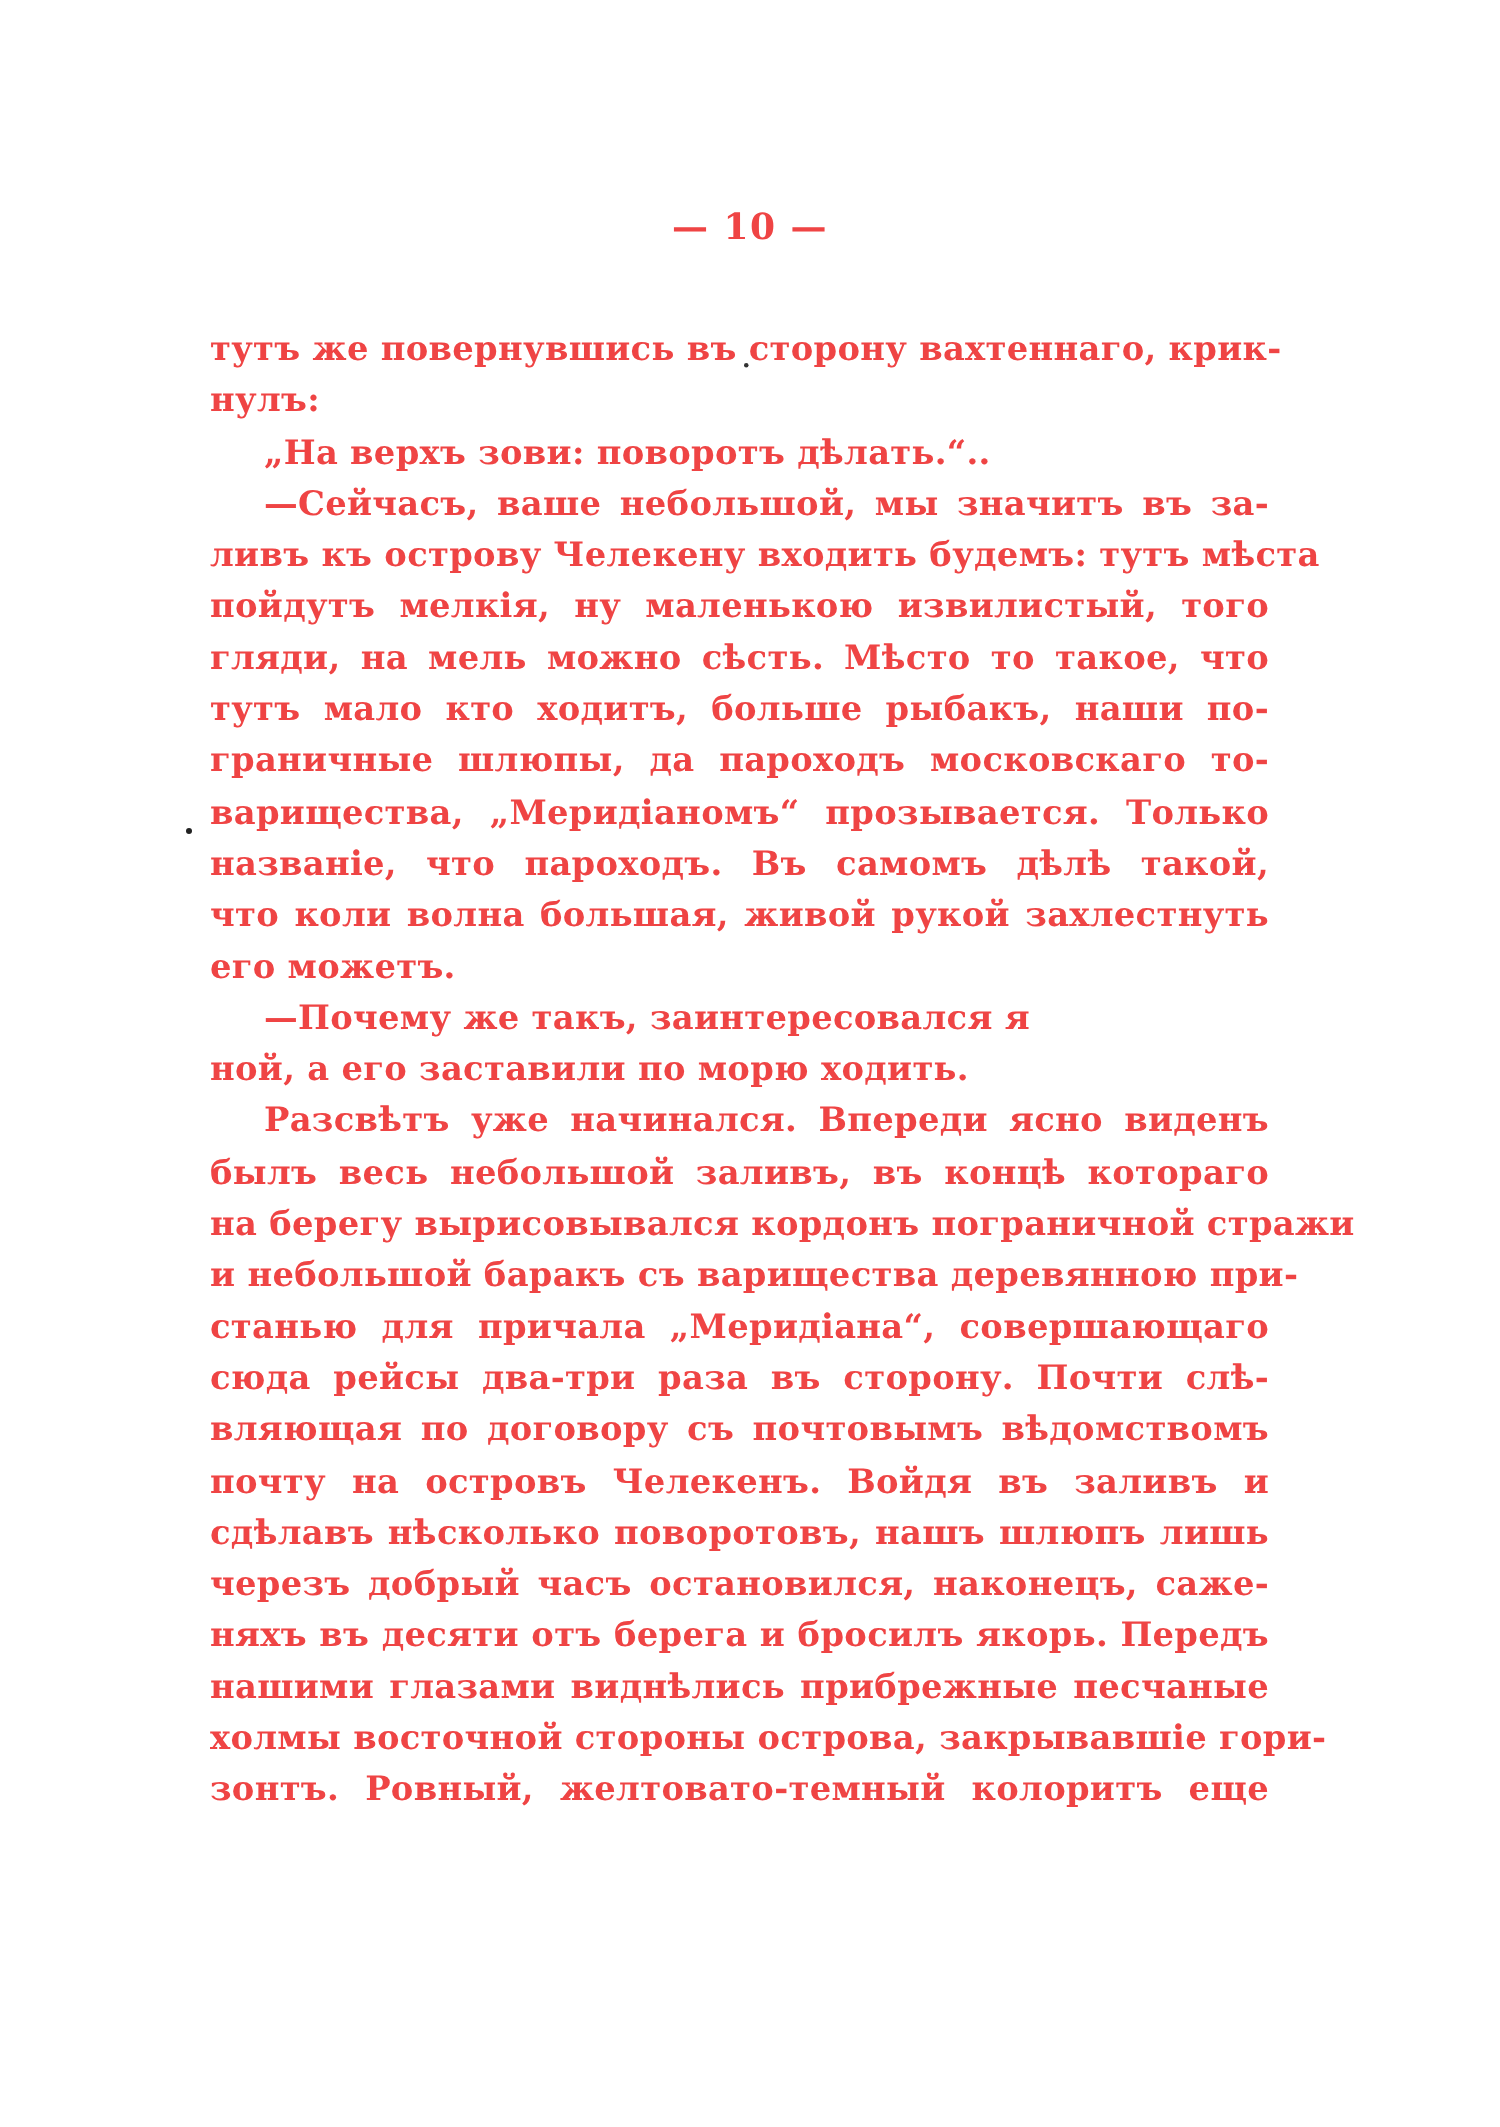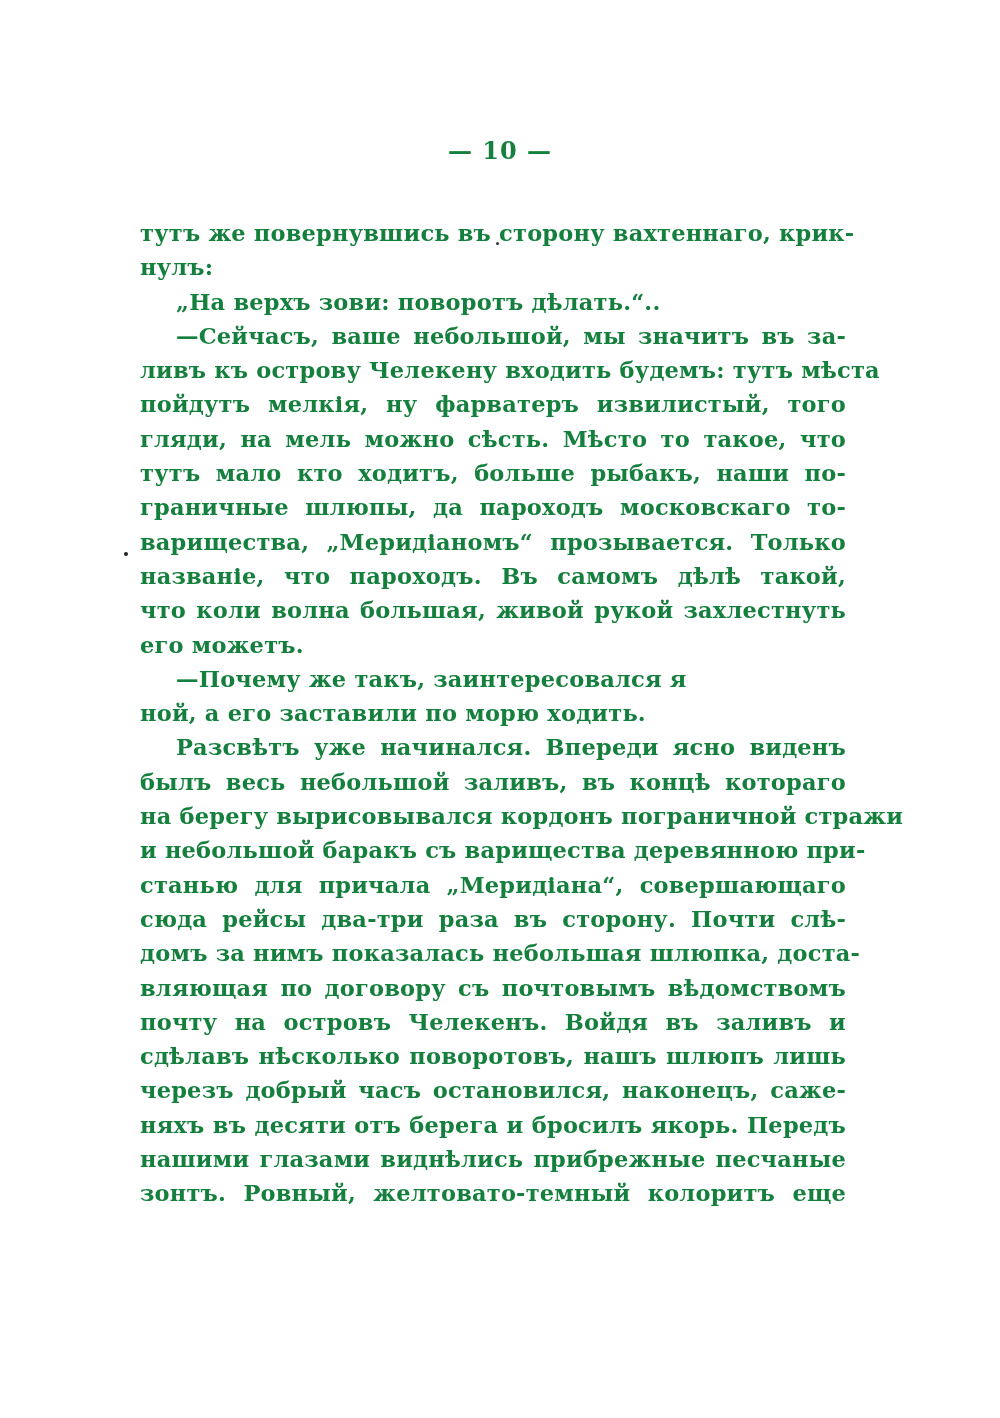--- a/index.html
+++ b/index.html
@@ -1,19 +1,19 @@
 <!DOCTYPE html>
 <html><head>
   <meta charset="utf-8">
   <style>
     html, body { margin: 0; padding: 0; background: #ffffff; }
     body { width: 1000px; height: 1418px; position: relative; overflow: hidden; }
     .page {
       position: absolute; left: 0; top: 0; width: 1000px; height: 1418px;
-      background: #ffffff; color: #15803d;
+      background: #ffffff; color: #ef4444;
       font-family: "DejaVu Serif", "Liberation Serif", serif;
     }
     .page-number {
       position: absolute; top: 136px; left: 0; width: 1000px;
       text-align: center; font-size: 24px; font-weight: bold; letter-spacing: 1px;
     }
     .text-block {
       position: absolute; left: 140px; top: 216px; width: 706px;
     }
     .line {
@@ -38,38 +38,38 @@
 <div class="page">
   <div class="page-number">— 10 —</div>
   <div class="stray-dot2"></div>
   <div class="stray-dot"></div>
   <div class="text-block" id="text-block">
       <div class="line">тутъ же повернувшись въ сторону вахтеннаго, крик-</div>
       <div class="line last">нулъ:</div>
       <div class="line indent last">„На верхъ зови: поворотъ дѣлать.“..</div>
       <div class="line indent">—Сейчасъ, ваше небольшой, мы значитъ въ за-</div>
       <div class="line">ливъ къ острову Челекену входить будемъ: тутъ мѣста</div>
-      <div class="line">пойдутъ мелкія, ну фарватеръ извилистый, того</div>
+      <div class="line">пойдутъ мелкія, ну маленькою извилистый, того</div>
       <div class="line">гляди, на мель можно сѣсть. Мѣсто то такое, что</div>
       <div class="line">тутъ мало кто ходитъ, больше рыбакъ, наши по-</div>
       <div class="line">граничные шлюпы, да пароходъ московскаго то-</div>
       <div class="line">варищества, „Меридіаномъ“ прозывается. Только</div>
       <div class="line">названіе, что пароходъ. Въ самомъ дѣлѣ такой,</div>
       <div class="line">что коли волна большая, живой рукой захлестнуть</div>
       <div class="line last">его можетъ.</div>
       <div class="line indent last">—Почему же такъ, заинтересовался я</div>
       <div class="line last">ной, а его заставили по морю ходить.</div>
       <div class="line indent">Разсвѣтъ уже начинался. Впереди ясно виденъ</div>
       <div class="line">былъ весь небольшой заливъ, въ концѣ котораго</div>
       <div class="line">на берегу вырисовывался кордонъ пограничной стражи</div>
       <div class="line">и небольшой баракъ съ варищества деревянною при-</div>
       <div class="line">станью для причала „Меридіана“, совершающаго</div>
       <div class="line">сюда рейсы два-три раза въ сторону. Почти слѣ-</div>
-      <div class="line">домъ за нимъ показалась небольшая шлюпка, доста-</div>
       <div class="line">вляющая по договору съ почтовымъ вѣдомствомъ</div>
       <div class="line">почту на островъ Челекенъ. Войдя въ заливъ и</div>
       <div class="line">сдѣлавъ нѣсколько поворотовъ, нашъ шлюпъ лишь</div>
       <div class="line">черезъ добрый часъ остановился, наконецъ, саже-</div>
       <div class="line">няхъ въ десяти отъ берега и бросилъ якорь. Передъ</div>
       <div class="line">нашими глазами виднѣлись прибрежные песчаные</div>
+      <div class="line">холмы восточной стороны острова, закрывавшіе гори-</div>
       <div class="line">зонтъ. Ровный, желтовато-темный колоритъ еще</div>
     </div>
 </div>
 
 </body></html>

